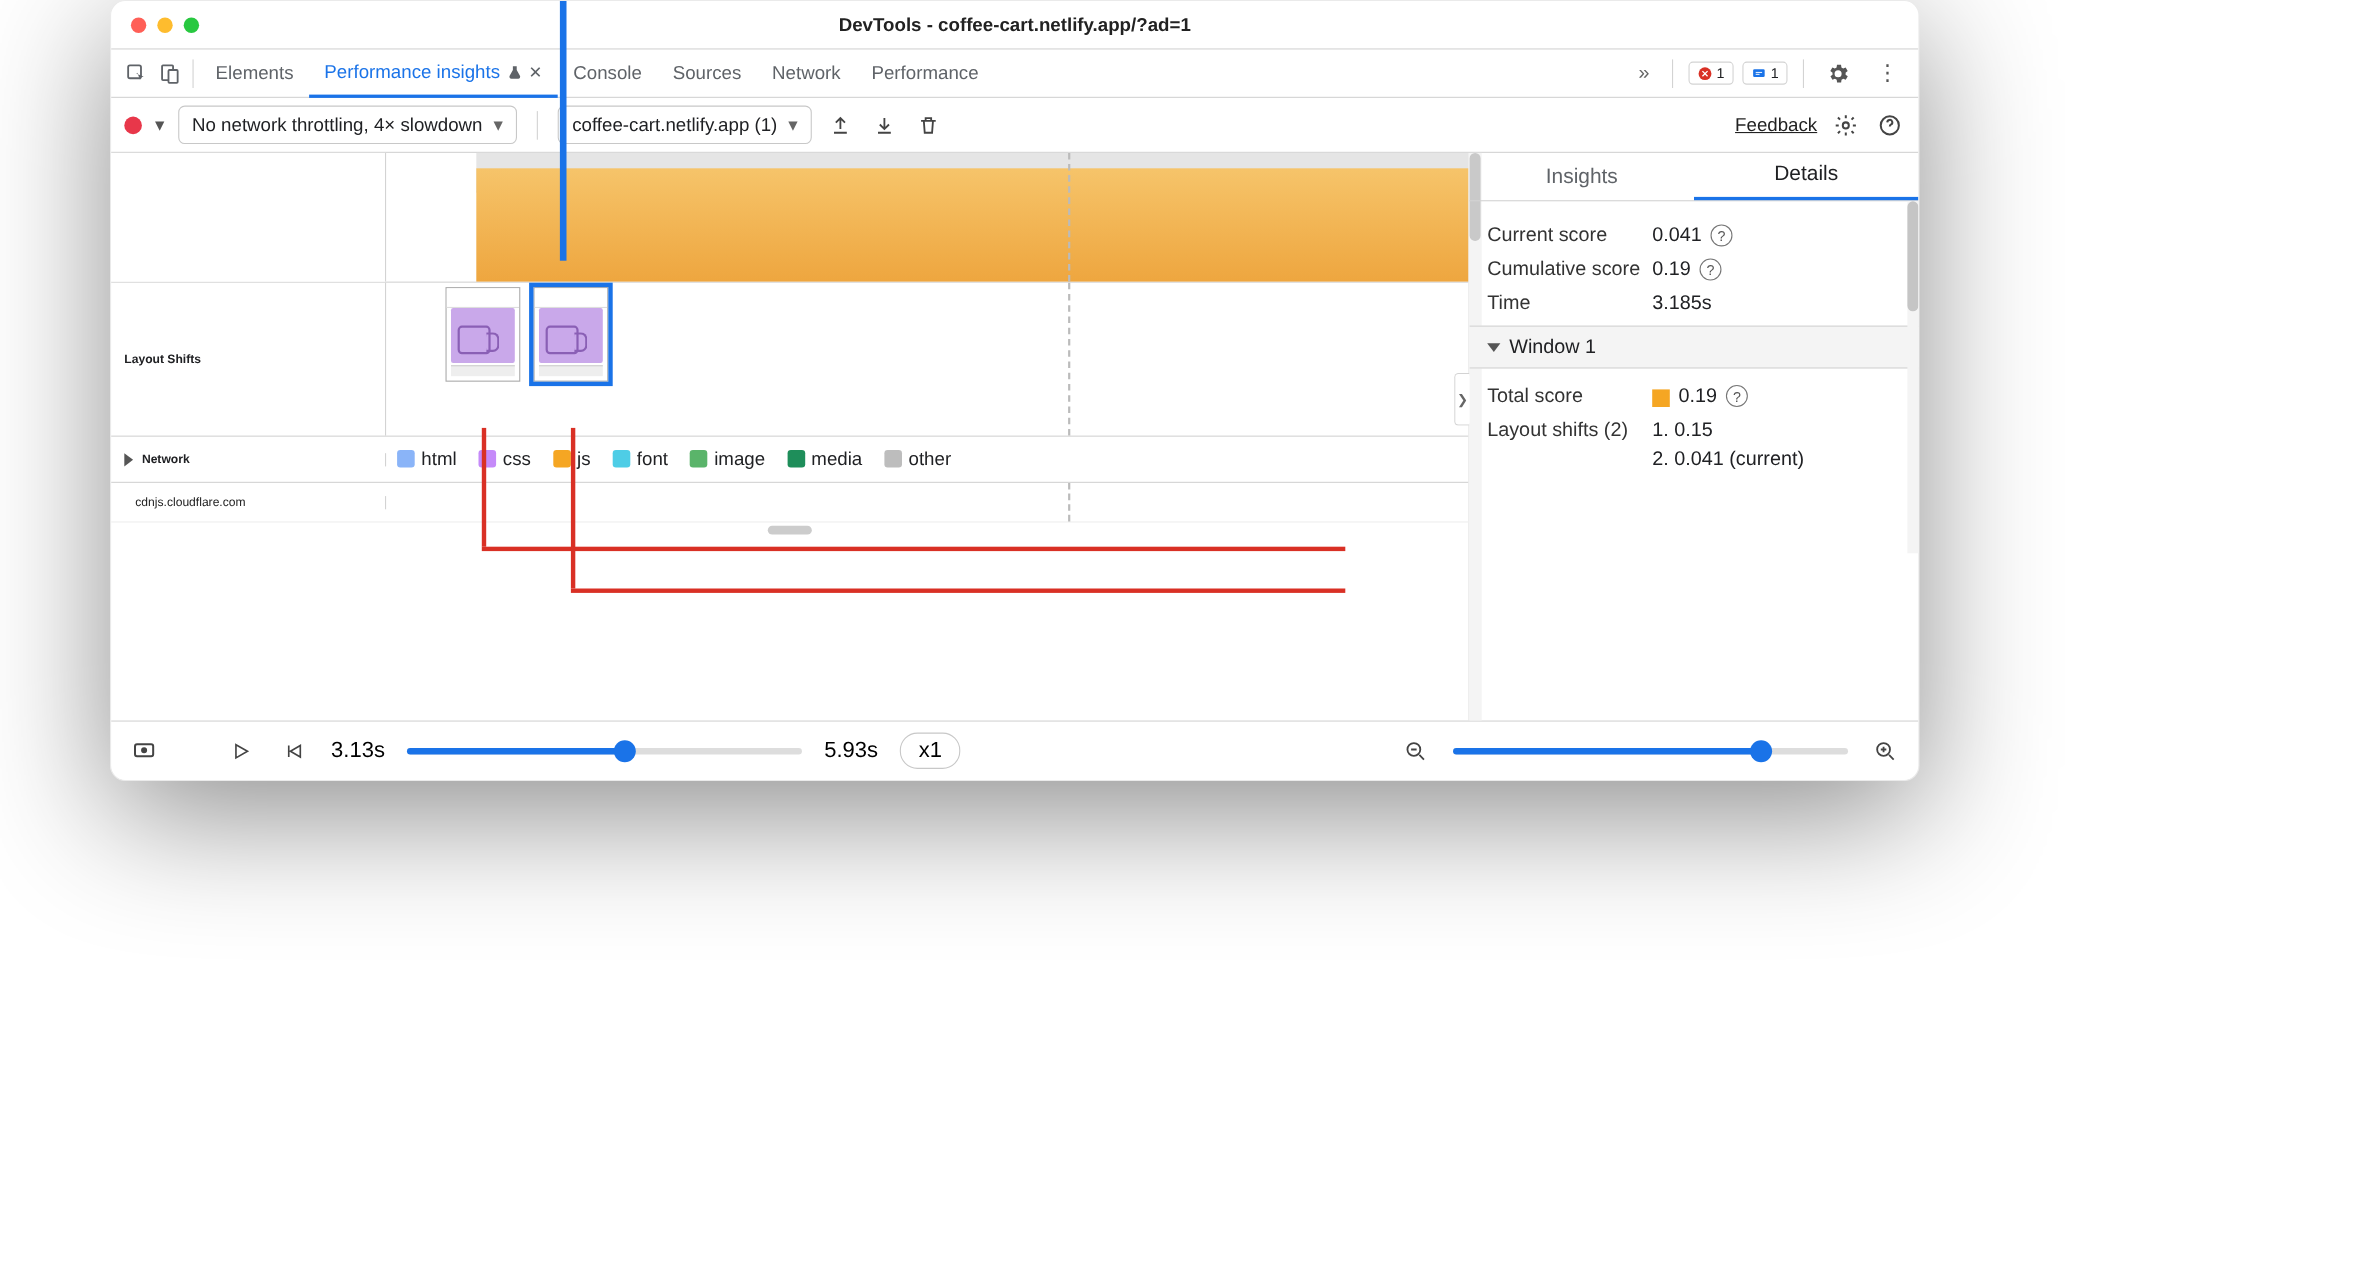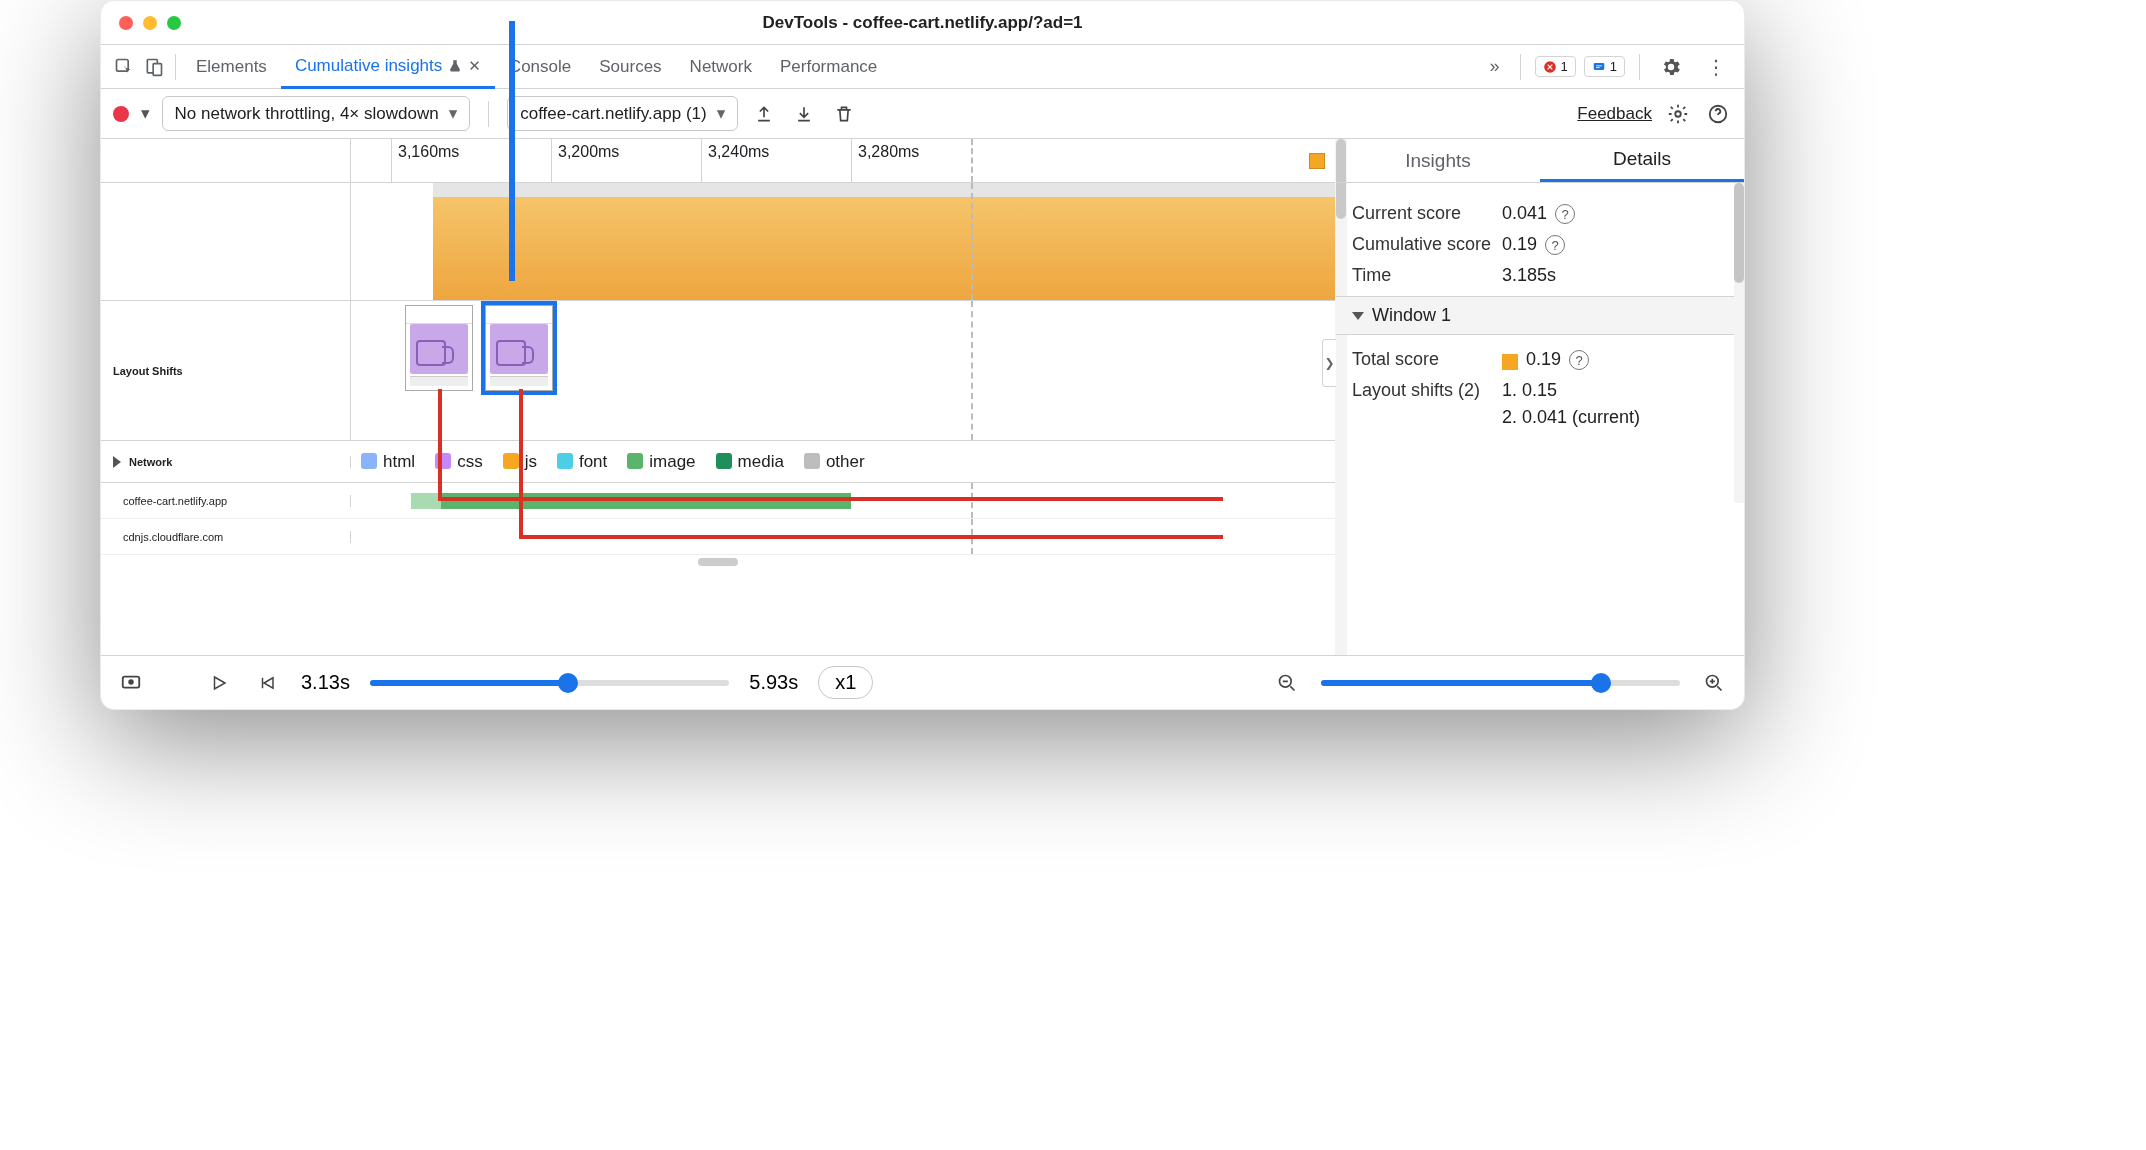--- a/index.html
+++ b/index.html
@@ -150,21 +150,21 @@
       <svg width="20" height="20" viewBox="0 0 24 24" fill="none" stroke="currentColor" stroke-width="2">
             <rect x="4" y="3" width="12" height="16" rx="1"></rect>
             <rect x="11" y="8" width="10" height="14" rx="1" fill="#fff"></rect>
           </svg>
     </div>
     <div class="ts-sep"></div>
     <div class="tab">
           <span>Elements</span>
         </div>
     <div class="tab active">
-      <span>Cumulative insights</span>
+      <span>Performance insights</span>
       <span>
         <svg width="14" height="16" viewBox="0 0 24 24" fill="#5f6368">
               <path d="M9 2v6l-5 9a3 3 0 0 0 2.6 4.5h10.8A3 3 0 0 0 20 17l-5-9V2h-6z"></path>
             </svg>
       </span>
       <span style="color:#5f6368;font-size:15px">✕</span>
     </div>
     <div class="tab">
           <span>Console</span>
         </div>
@@ -243,31 +243,20 @@
       <svg width="22" height="22" viewBox="0 0 24 24" fill="none" stroke="#444" stroke-width="2">
             <circle cx="12" cy="12" r="9"></circle>
             <path d="M9.5 9a2.5 2.5 0 1 1 3.5 2.3c-.9.4-1 .9-1 1.7M12 17h.01"></path>
           </svg>
     </div>
   </div>
 
   <div class="main">
     <div class="timeline">
 
-      <div class="ruler">
-        <div class="row-label"></div>
-        <div class="ruler-ticks">
-          <div class="tick" style="left:40px"><span>3,160ms</span></div>
-          <div class="tick" style="left:200px"><span>3,200ms</span></div>
-          <div class="tick" style="left:350px"><span>3,240ms</span></div>
-          <div class="tick" style="left:500px"><span>3,280ms</span></div>
-          <div class="dashed" style="left:620px"></div>
-          <div class="orange-marker"></div>
-        </div>
-      </div>
 
       <div class="orange-row">
         <div class="row-label"></div>
         <div class="orange-track">
           <div class="orange-bar-light"></div>
           <div class="orange-bar"></div>
           <div class="vblue" style="left:158px"></div>
           <div class="dashed" style="left:620px"></div>
         </div>
       </div>
@@ -300,28 +289,20 @@
           <span><span class="lg-sw" style="background:#8ab4f8"></span><span>html</span></span>
           <span><span class="lg-sw" style="background:#c58af9"></span><span>css</span></span>
           <span><span class="lg-sw" style="background:#f5a623"></span><span>js</span></span>
           <span><span class="lg-sw" style="background:#4ecde6"></span><span>font</span></span>
           <span><span class="lg-sw" style="background:#5ab46a"></span><span>image</span></span>
           <span><span class="lg-sw" style="background:#1e8e5a"></span><span>media</span></span>
           <span><span class="lg-sw" style="background:#bdbdbd"></span><span>other</span></span>
         </div>
       </div>
 
-      <div class="net-row">
-        <div class="row-label">coffee-cart.netlify.app</div>
-        <div class="net-track">
-          <div class="net-bar1"></div>
-          <div class="net-bar1b"></div>
-          <div class="dashed" style="left:620px"></div>
-        </div>
-      </div>
       <div class="net-row">
         <div class="row-label">cdnjs.cloudflare.com</div>
         <div class="net-track">
           <div class="dashed" style="left:620px"></div>
         </div>
       </div>
 
       <div class="tl-scroll">
             <div class="thumb-h"></div>
           </div>

